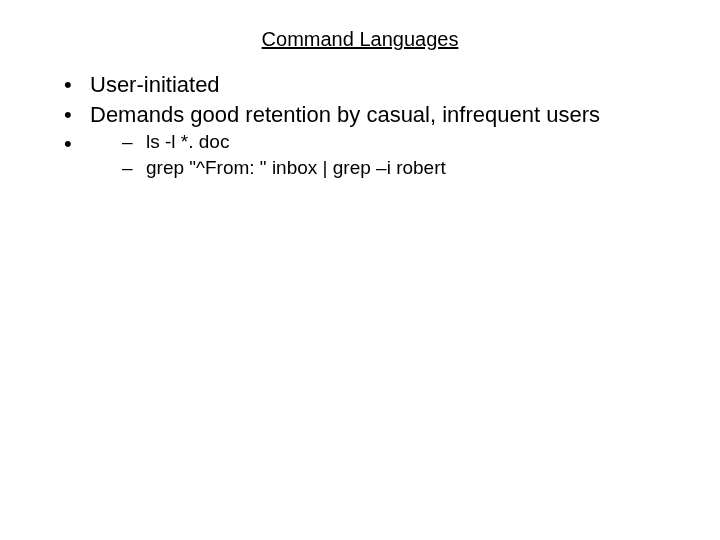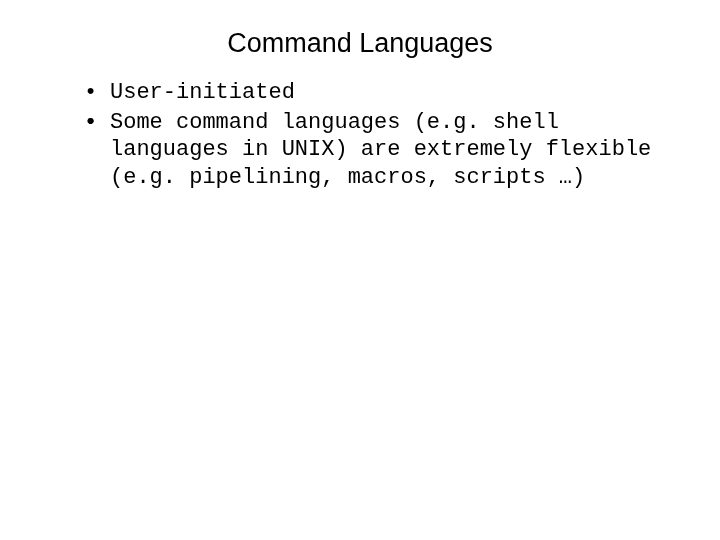--- a/index.html
+++ b/index.html
@@ -12,31 +12,31 @@
     color: #000000;
   }
   .slide {
     width: 720px;
     height: 540px;
     position: relative;
     box-sizing: border-box;
   }
   .title {
     text-align: center;
-    font-size: 27px;
+    font-size: 20px;
     padding-top: 28px;
     padding-bottom: 20px;
     font-weight: normal;
+    text-decoration: underline;
   }
   .content {
-    padding-left: 80px;
+    padding-left: 60px;
     padding-right: 60px;
     font-size: 22px;
     line-height: 1.25;
-    font-family: Liberation Mono, monospace;
   }
   ul.level1 {
     list-style: none;
     padding: 0;
     margin: 0;
   }
   ul.level1 > li {
     position: relative;
     padding-left: 30px;
     margin-bottom: 2px;
@@ -67,18 +67,22 @@
   }
 </style>
 </head>
 <body>
 
 <div class="slide">
   <div class="title">Command Languages</div>
   <div class="content">
     <ul class="level1">
       <li><span>User-initiated</span></li>
+      <li><span>Demands good retention by casual, infrequent users</span></li>
       <li>
+        <ul class="level2">
+          <li><span>ls  -l  *. doc</span></li>
+          <li><span>grep "^From: " inbox | grep –i robert</span></li>
+        </ul>
       </li>
-      <li><span>Some command languages (e.g. shell languages in UNIX) are extremely flexible (e.g. pipelining, macros, scripts …)</span></li>
     </ul>
   </div>
 </div>
 
 </body></html>

